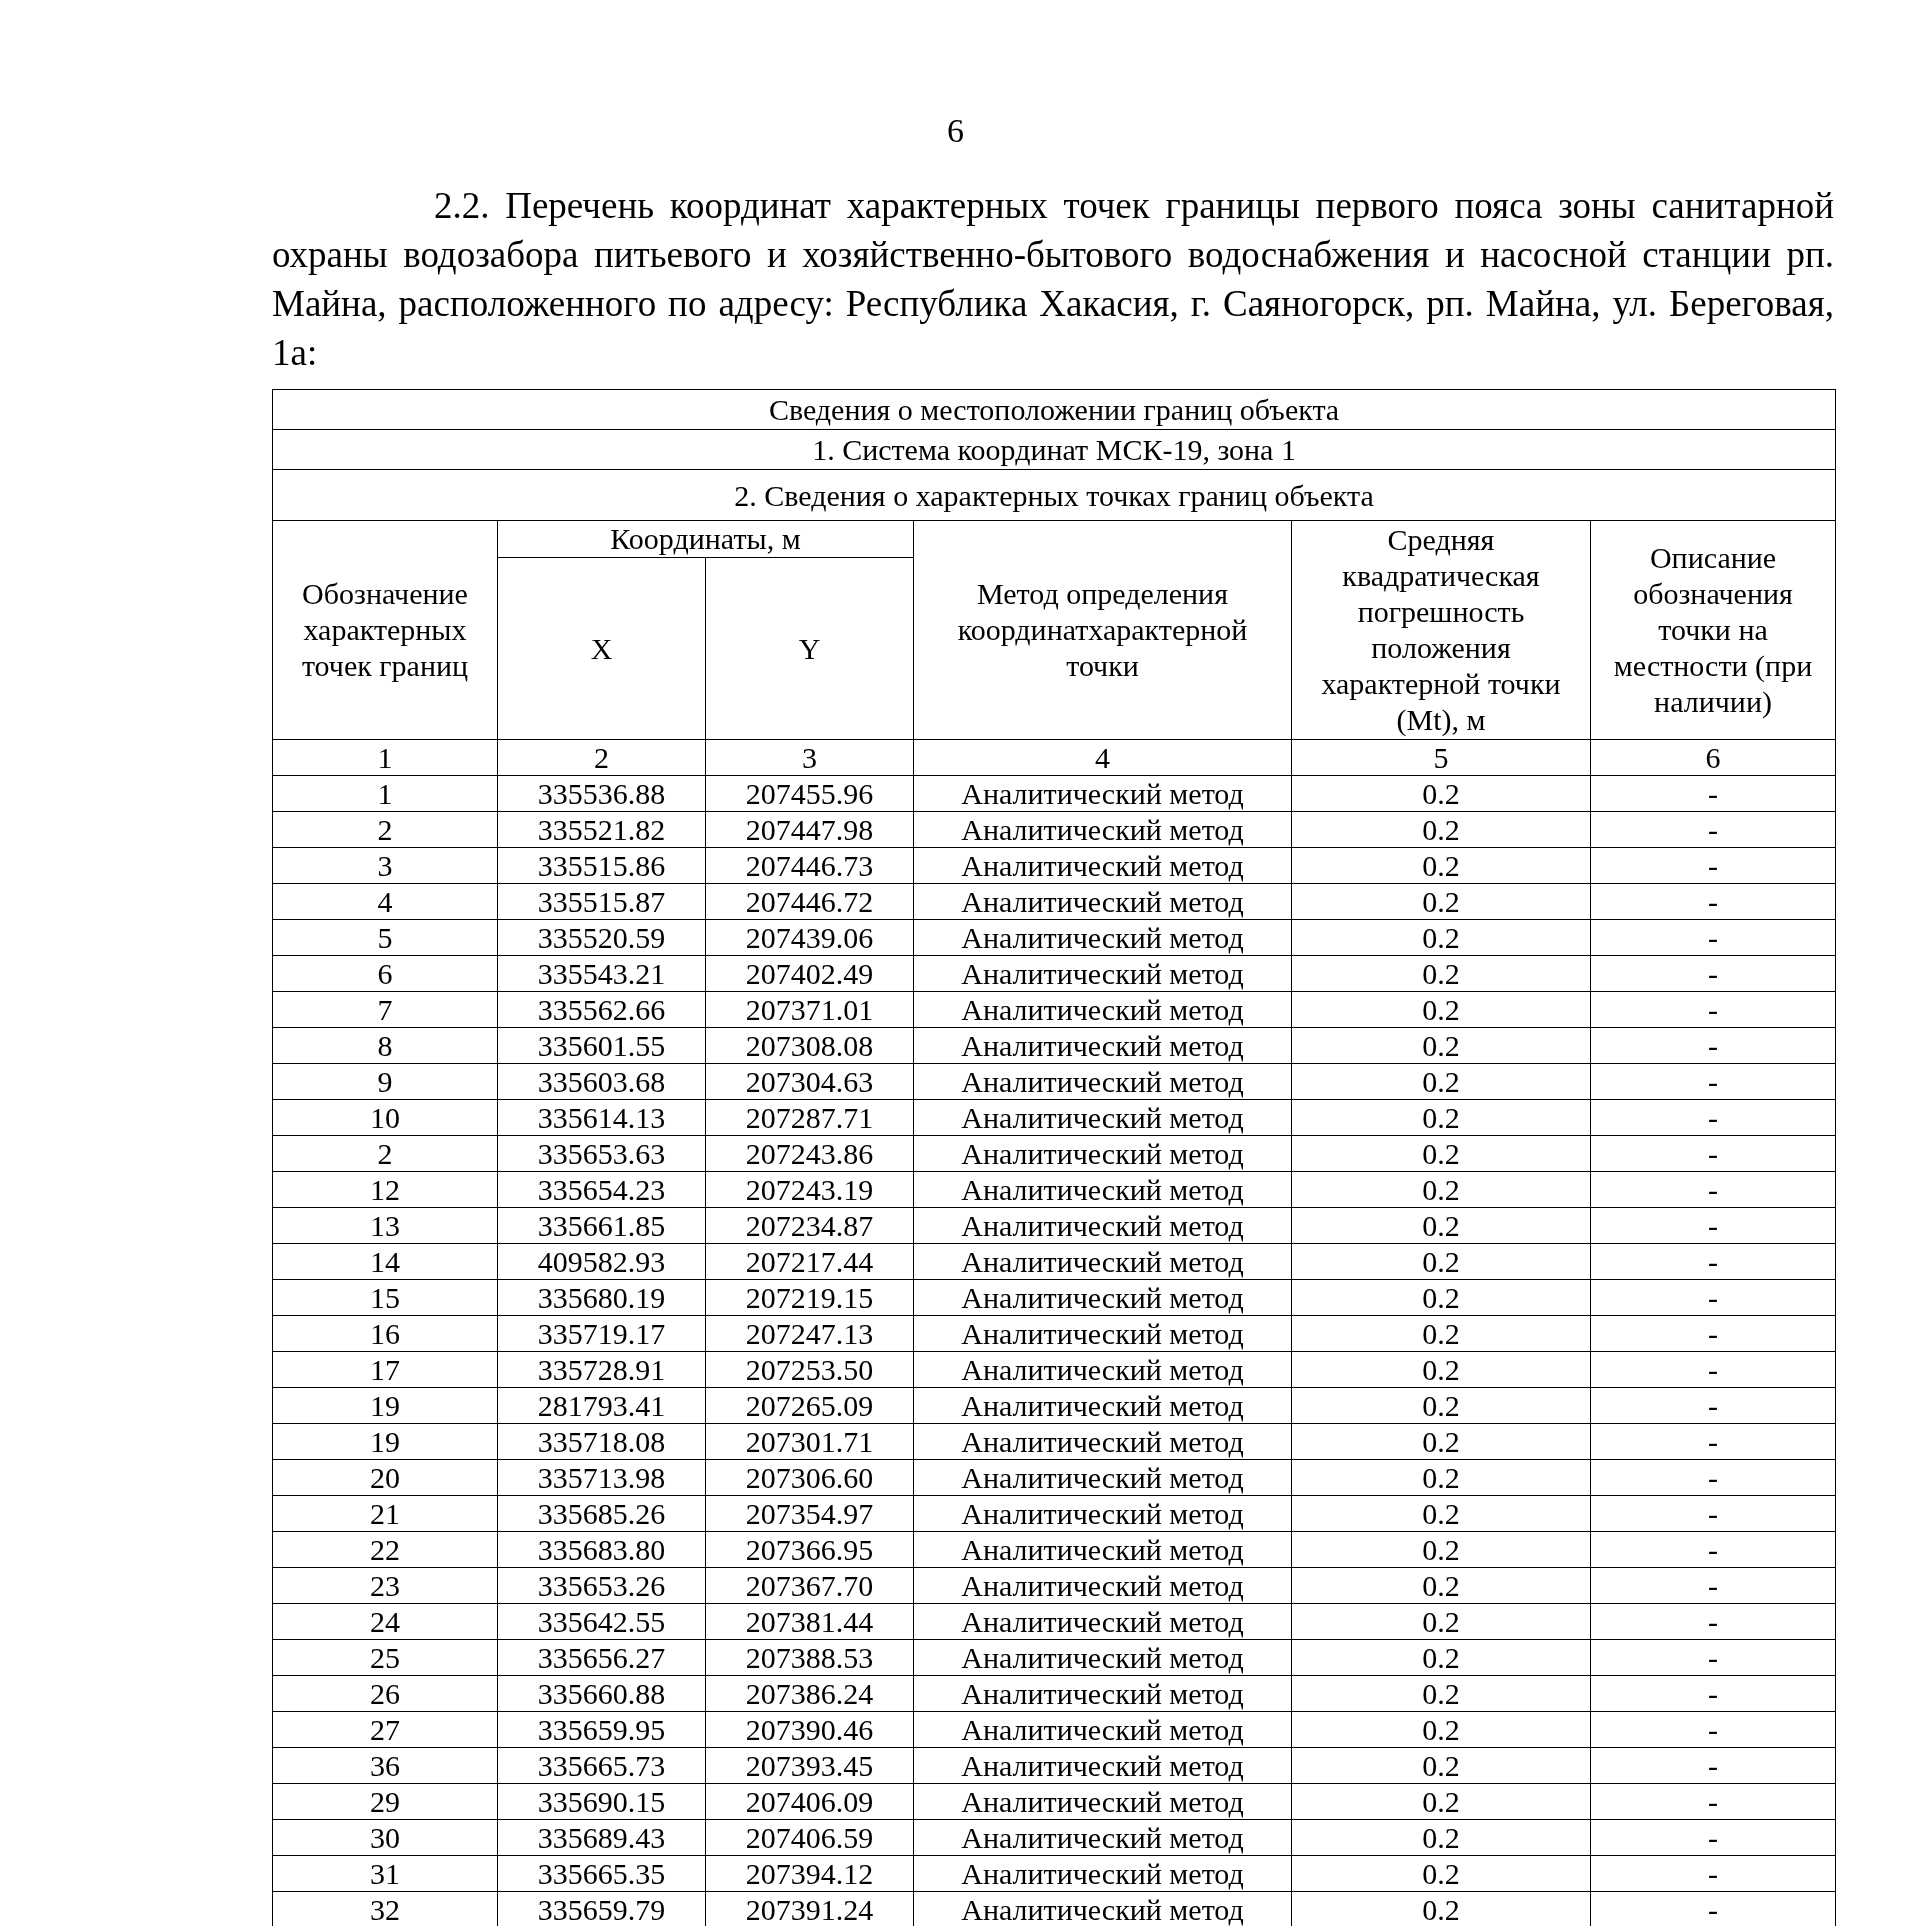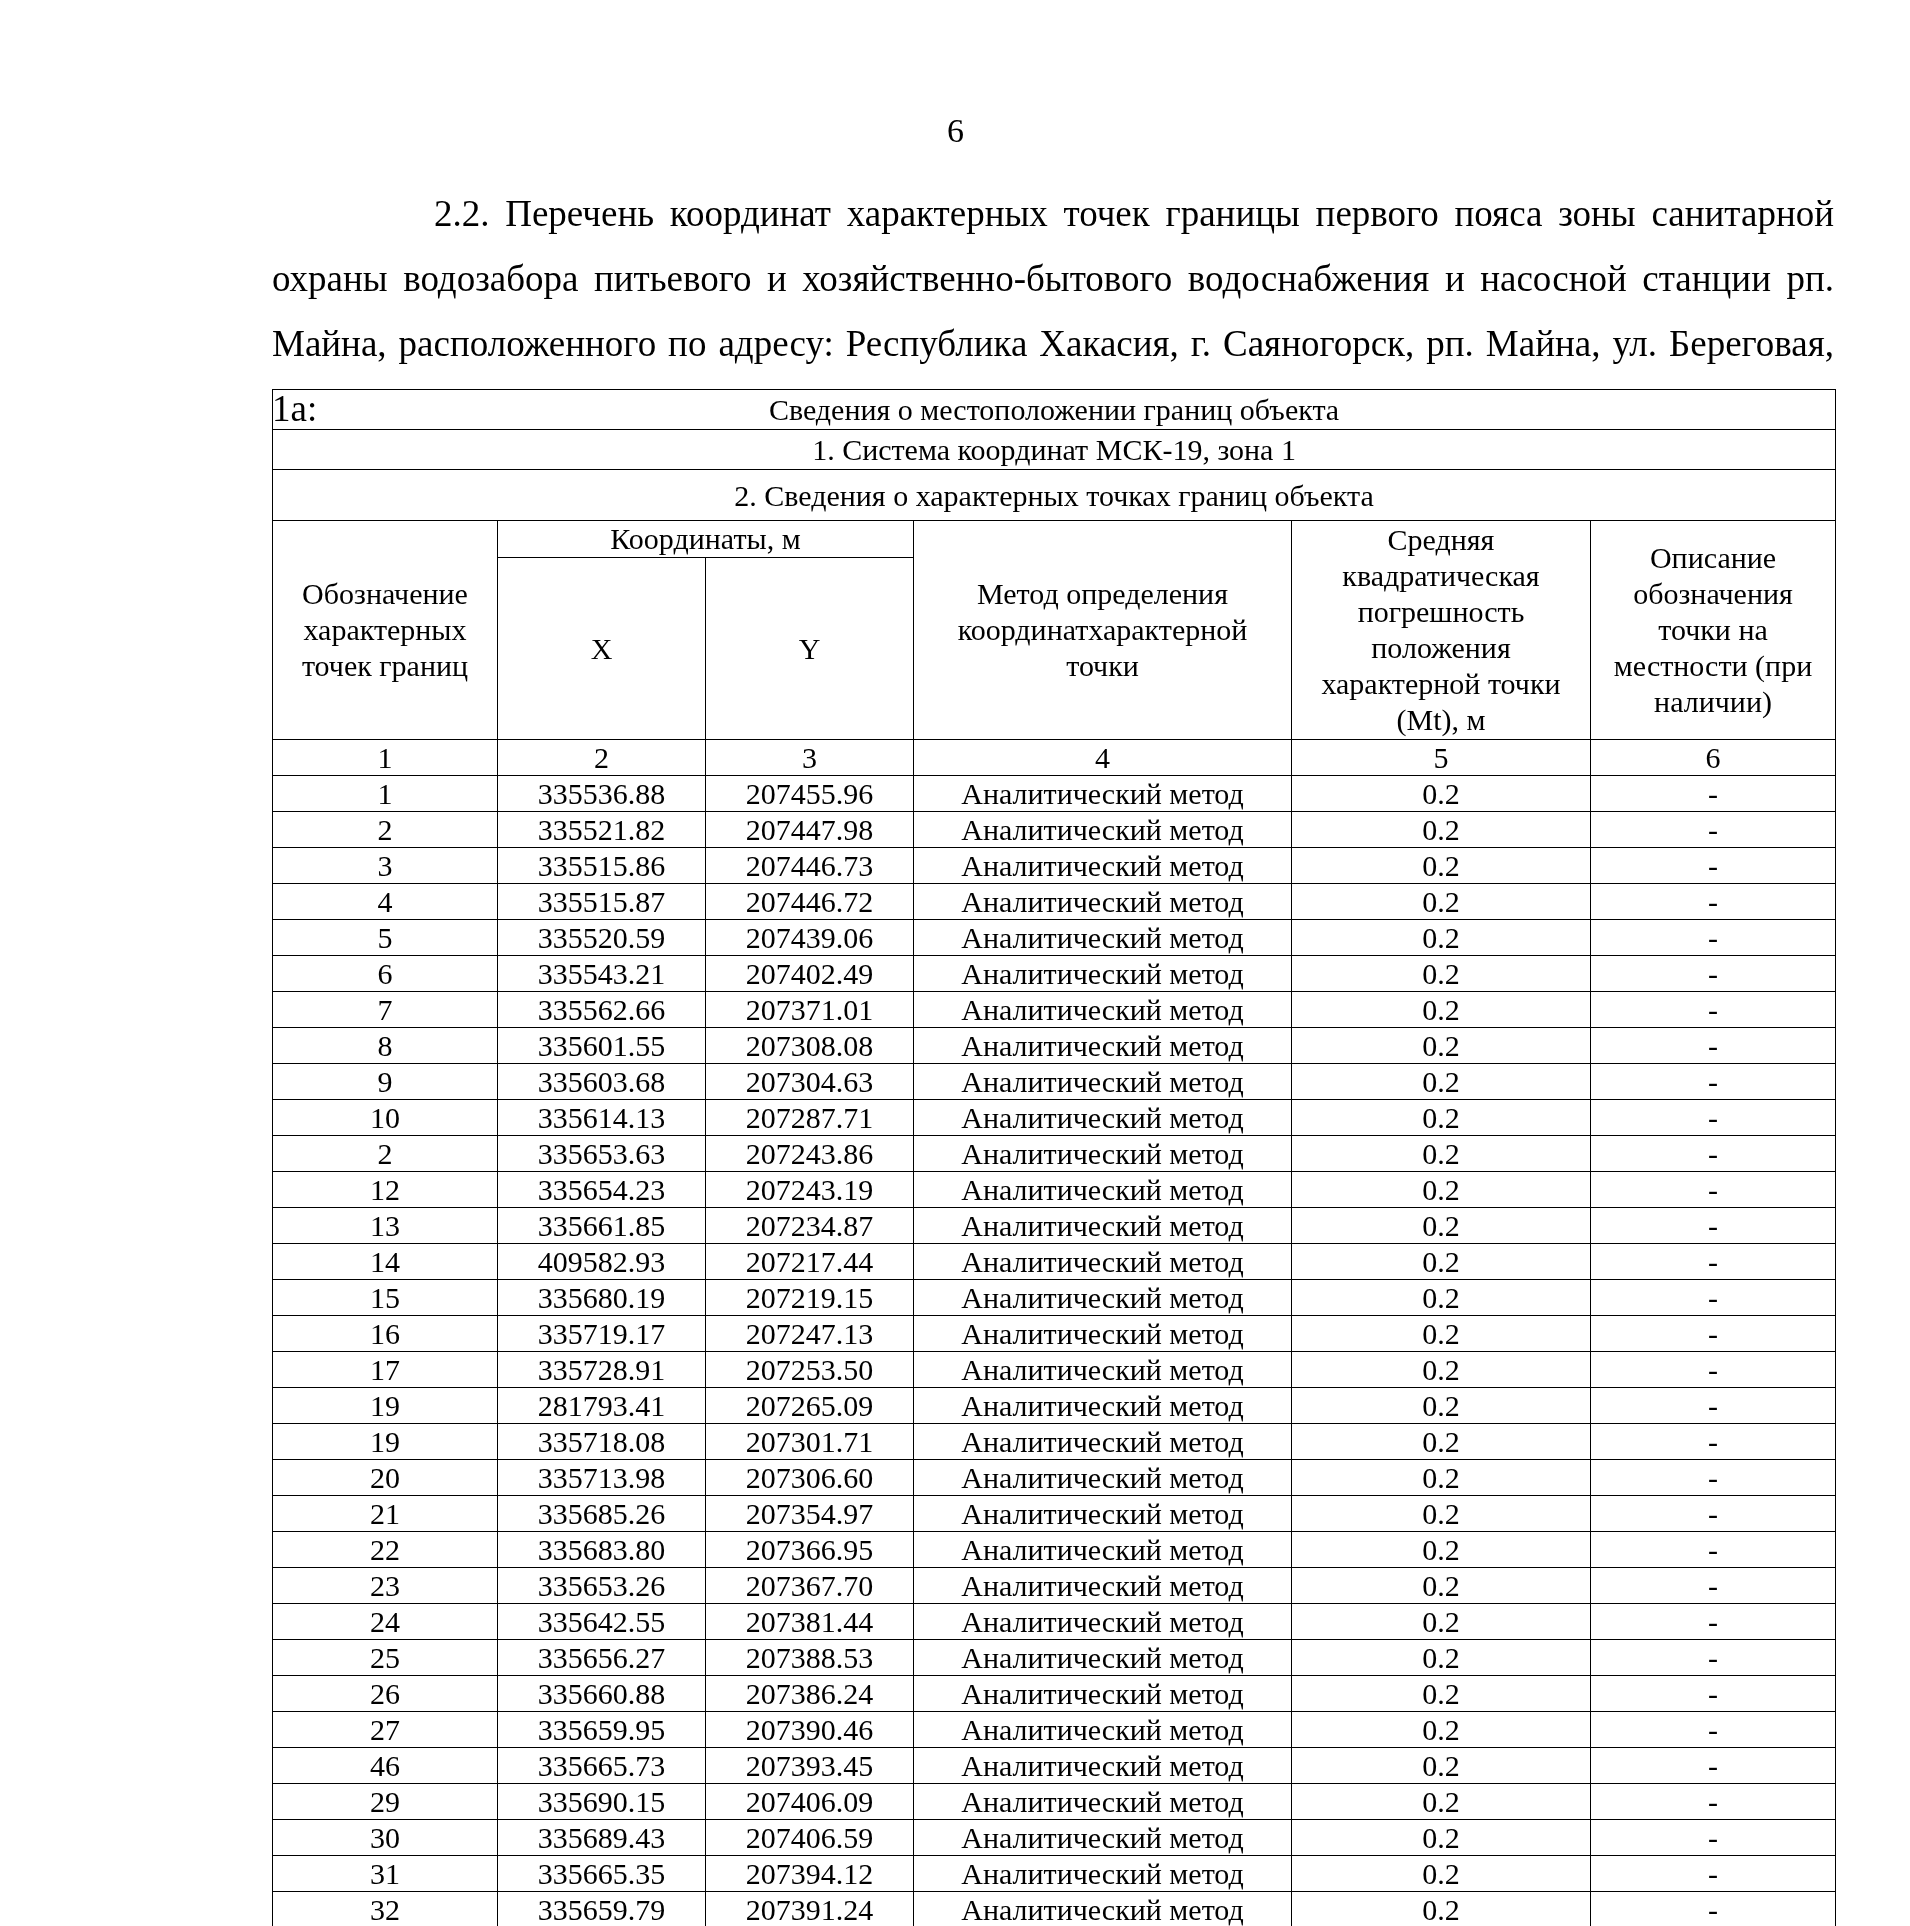--- a/index.html
+++ b/index.html
@@ -1,18 +1,18 @@
 <!DOCTYPE html>
 <html style="font-size:6.2px"><head>
 <meta charset="utf-8">
 <style>
   html, body { margin: 0; padding: 0; background: #ffffff; }
   body { width: 1911px; height: 2703px; position: relative; font-family: "Liberation Serif", "DejaVu Serif", serif; color: #000; }
   .page-num { position: absolute; top: 112px; left: 0; width: 1911px; text-align: center; font-size: 34px; }
-  .intro { position: absolute; top: 181px; left: 272px; width: 1562px; font-size: 37px; line-height: 65px; text-align: justify; }
+  .intro { position: absolute; top: 181px; left: 272px; width: 1562px; font-size: 37px; line-height: 49px; text-align: justify; }
   .intro .indent { display: inline-block; width: 162px; }
   table.coords { position: absolute; top: 389px; left: 272px; width: 1562px; border-collapse: collapse; table-layout: fixed; font-size: 30px; }
   table.coords td { border: 1.9px solid #000; text-align: center; vertical-align: middle; padding: 0 3.9px; line-height: 37px; height: 35px; }
   table.coords td.hdr { line-height: 36px; }
   table.coords tr.data td { height: 35px; line-height: 35px; }
 </style>
 </head>
 <body>
 
 <div class="page-num">6</div>
@@ -269,21 +269,21 @@
       </tr>
       <tr class="data">
         <td>27</td>
         <td>335659.95</td>
         <td>207390.46</td>
         <td>Аналитический метод</td>
         <td>0.2</td>
         <td>-</td>
       </tr>
       <tr class="data">
-        <td>46</td>
+        <td>36</td>
         <td>335665.73</td>
         <td>207393.45</td>
         <td>Аналитический метод</td>
         <td>0.2</td>
         <td>-</td>
       </tr>
       <tr class="data">
         <td>29</td>
         <td>335690.15</td>
         <td>207406.09</td>

